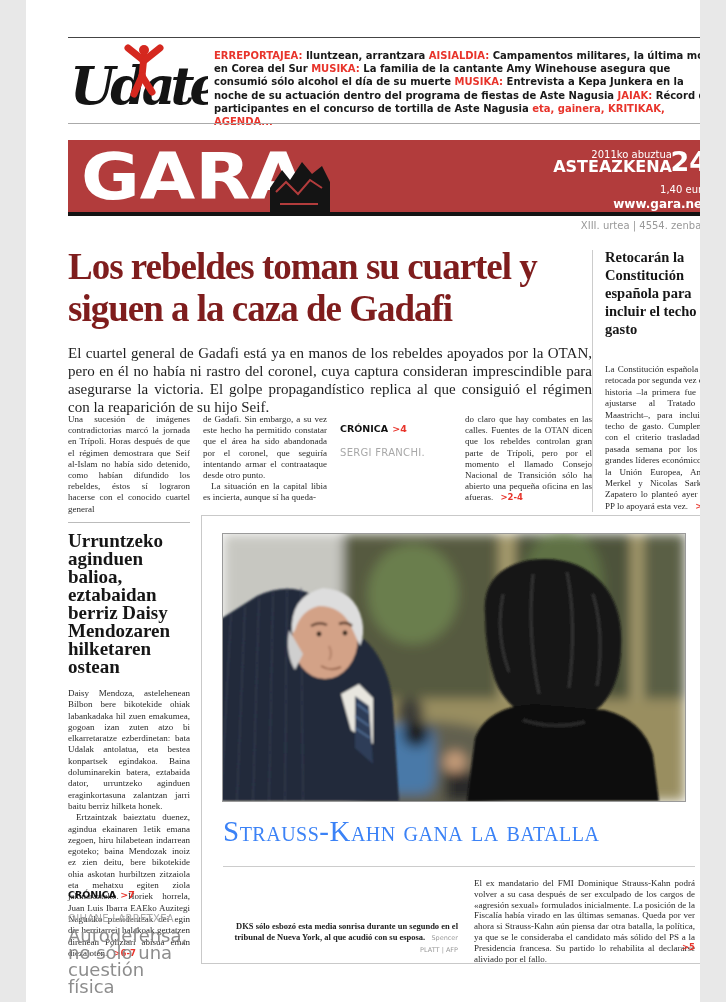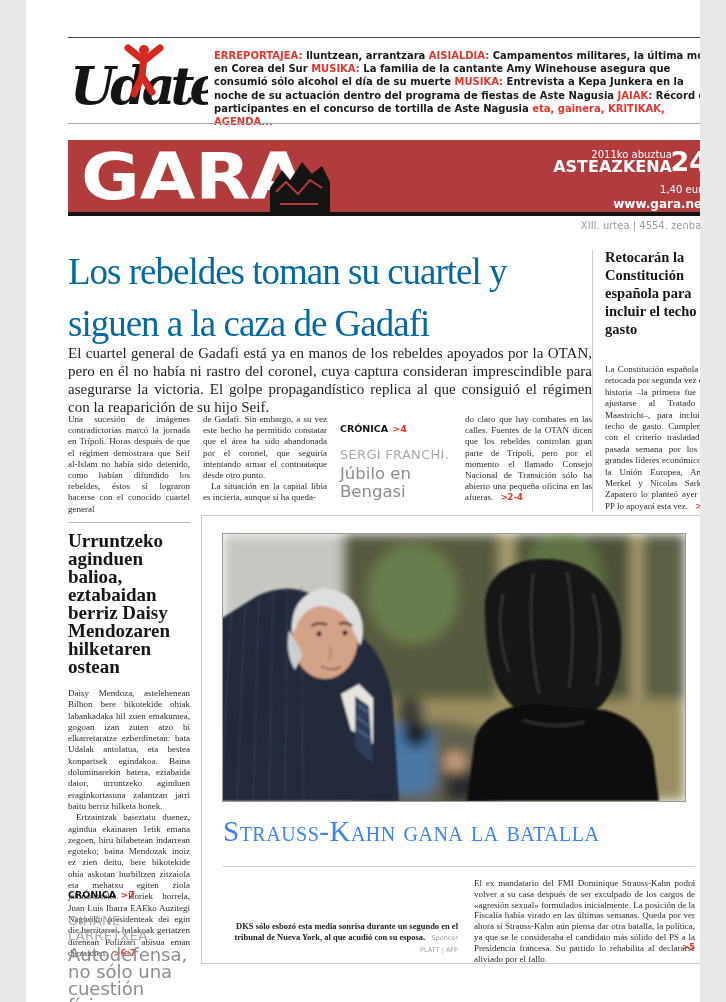--- a/index.html
+++ b/index.html
@@ -24,30 +24,30 @@
                 transform:scaleX(1.12); transform-origin:left center; }
   .date-block { color:#fff; font-family:"DejaVu Sans", sans-serif; text-align:right; }
   .date-l1 { font-size:10px; line-height:12px; }
   .date-l2 { font-size:16px; font-weight:bold; line-height:12px; }
   .date-day { font-size:27px; font-weight:bold; line-height:26px; }
   .price { font-size:10px; }
   .site { font-size:12px; font-weight:bold; }
   .edition { font-family:"DejaVu Sans", sans-serif; font-size:10px; color:#999; text-align:right; }
 
   
-  .headline { font-family:"Liberation Serif", serif; font-weight:normal; font-size:37px;
-              line-height:52px; letter-spacing:-1px; color:#0369a1; }
+  .headline { font-family:"Liberation Serif", serif; font-weight:bold; font-size:37px;
+              line-height:42px; letter-spacing:-1px; color:#7f1d1d; }
   .standfirst { font-size:15px; line-height:18px; color:#1e1e1e; text-align:justify; }
   .bodytext { font-size:9px; line-height:11.2px; color:#2a2a2a; text-align:justify; }
   .bodytext p + p { text-indent:8px; }
   .pref { color:#e8342b; font-weight:bold; font-family:"DejaVu Sans", sans-serif; font-size:8.5px; }
   .cols { display:flex; gap:13px; }
   .cronica-lab { font-family:"DejaVu Sans", sans-serif; font-weight:bold; font-size:9.5px; color:#111; }
   .cronica-ref { color:#e8342b; }
-  .byline { font-family:"DejaVu Sans", sans-serif; font-size:13px; color:#a8a8a8;
+  .byline { font-family:"DejaVu Sans", sans-serif; font-size:10px; color:#a8a8a8;
             letter-spacing:0.3px; margin-top:11px; }
   .cronica-title { font-family:"DejaVu Sans", sans-serif; font-size:16.5px; line-height:18px;
                    color:#8d8d8d; margin-top:3px; }
   .vrule { width:1px; background:#ccc; }
 
   
   .sb-title { font-family:"Liberation Serif", serif; font-weight:bold; font-size:14.5px;
               line-height:18px; color:#161616; }
   .sb-body { margin-top:26px; font-size:9px; line-height:11.4px; color:#2a2a2a; text-align:justify; }
 
@@ -116,21 +116,20 @@
     <div class="bodytext" style="width:124px;">
       <p>de Gadafi. Sin embargo, a su vez este hecho ha permitido constatar que el área ha sido abandonada por el coronel, que seguiría intentando armar el contraataque desde otro punto.</p>
       <p>La situación en la capital libia es incierta, aunque sí ha queda-</p>
     </div>
     <div style="width:112px; padding-top:4px;">
       <div>
         <span class="cronica-lab">CRÓNICA</span>
         <span class="cronica-lab cronica-ref">&gt;4</span>
       </div>
       <div class="byline">SERGI FRANCHI.</div>
-      <div class="cronica-title">Júbilo en Bengasi</div>
     </div>
     <div class="bodytext" style="width:127px;">
       <span>do claro que hay combates en las calles. Fuentes de la OTAN dicen que los rebeldes controlan gran parte de Trípoli, pero por el momento el llamado Consejo Nacional de Transición sólo ha abierto una pequeña oficina en las afueras.</span>
       <span class="pref" style="margin-left:5px;">&gt;2-4</span>
     </div>
   </div>
 
   <div class="abs vrule" style="left:566px; top:250px; height:262px;"></div>
 
   <div class="abs" style="left:579px; top:248px; width:111px;">

